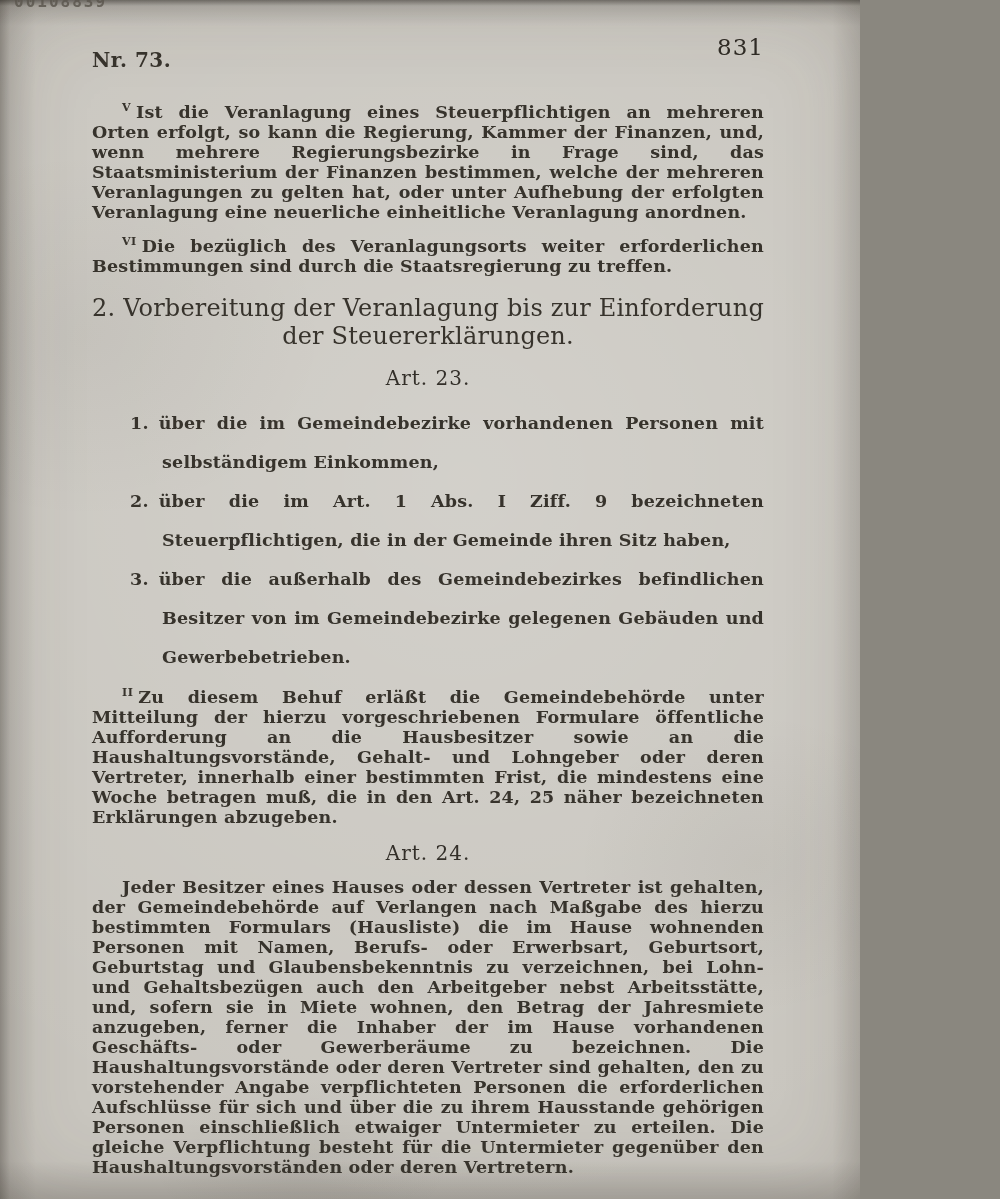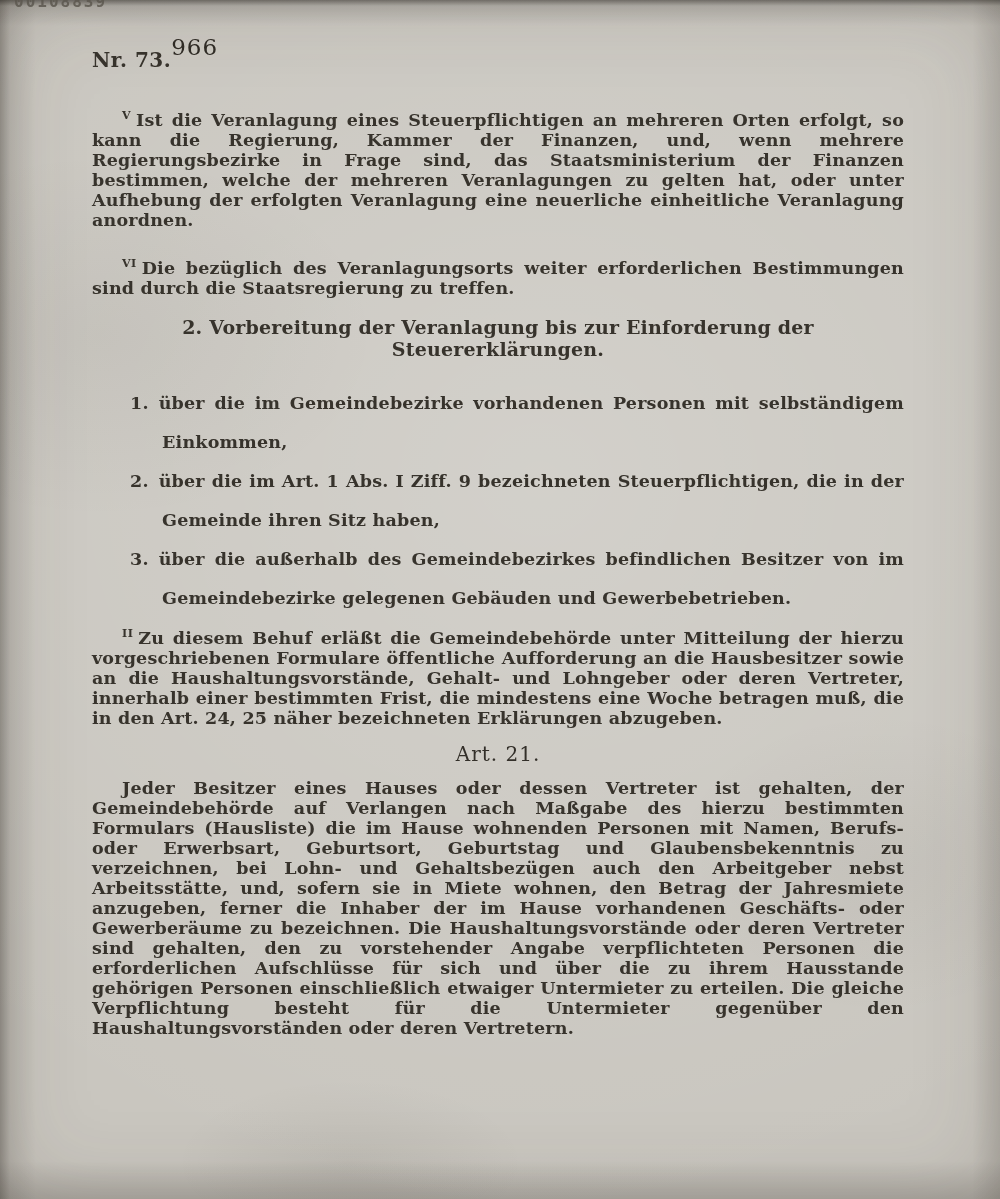--- a/index.html
+++ b/index.html
@@ -3,21 +3,21 @@
 <meta charset="utf-8">
 <style>
   html, body {
     margin: 0;
     padding: 0;
     background: #8a877f;
   }
 
   .scan {
     position: relative;
-    width: 1000px;
+    width: 860px;
     height: 1199px;
     overflow: hidden;
     font-family: "DejaVu Serif", serif;
     color: #37332c;
     background:
       radial-gradient(ellipse 130% 100% at 54% 40%, rgba(255,255,255,0.18), rgba(255,255,255,0) 62%),
       radial-gradient(ellipse 40% 22% at 10% 28%, rgba(30,25,18,0.05), rgba(30,25,18,0) 70%),
       radial-gradient(ellipse 30% 18% at 88% 72%, rgba(30,25,18,0.05), rgba(30,25,18,0) 70%),
       radial-gradient(ellipse 25% 10% at 35% 97%, rgba(30,25,18,0.06), rgba(30,25,18,0) 70%),
       linear-gradient(90deg, rgba(20,15,10,0.30) 0px, rgba(20,15,10,0.10) 10px, rgba(20,15,10,0) 36px),
@@ -38,23 +38,24 @@
     color: rgba(92,87,79,0.85);
     letter-spacing: 2px;
   }
 
   .inner {
     padding: 34px 96px 0 92px;
   }
 
   .hdr {
     display: flex;
+    justify-content: space-between;
     align-items: flex-start;
     height: 44px;
-    margin-bottom: 28px;
+    margin-bottom: 20px;
   }
   .nr {
     font-size: 20px;
     font-weight: bold;
     margin-top: 14px;
     letter-spacing: 0.5px;
   }
   .pageno {
     font-size: 23px;
     letter-spacing: 1px;
@@ -63,36 +64,36 @@
 
   p.body-para {
     margin: 0;
     text-align: justify;
     font-size: 17.5px;
     line-height: 20px;
     font-weight: bold;
     letter-spacing: 0.2px;
   }
   p.ind { text-indent: 30px; }
-  p.mt10 { margin-top: 24px; }
+  p.mt10 { margin-top: 10px; }
   p.mt6  { margin-top: 6px; }
 
   .supmark {
     font-size: 11px;
     vertical-align: 7px;
     padding-right: 5px;
     font-weight: bold;
     letter-spacing: 0.5px;
   }
 
   .section-heading {
     text-align: center;
-    font-size: 19px;
-    font-weight: bold;
-    margin: 18px 0 24px;
+    font-size: 24px;
+    font-weight: normal;
+    margin: 18px 0 16px;
     letter-spacing: 0.2px;
   }
 
   .art-title {
     text-align: center;
     font-size: 20px;
     font-weight: normal;
     letter-spacing: 1px;
     color: #332f29;
   }
@@ -115,37 +116,38 @@
 <body>
 
 <div class="scan">
 
   <div class="stamp">00108839</div>
 
   <div class="inner">
 
     <div class="hdr">
       <span class="nr">Nr. 73.</span>
-      <span class="pageno">966</span>
+      <span class="pageno">831</span>
     </div>
 
     <p class="body-para ind"><span class="supmark">V</span><span>Ist die Veranlagung eines Steuerpflichtigen an mehreren Orten erfolgt, so kann die Regierung, Kammer der Finanzen, und, wenn mehrere Regierungsbezirke in Frage sind, das Staatsministerium der Finanzen bestimmen, welche der mehreren Veranlagungen zu gelten hat, oder unter Aufhebung der erfolgten Veranlagung eine neuerliche einheitliche Veranlagung anordnen.</span></p>
 
     <p class="body-para ind mt10"><span class="supmark">VI</span><span>Die bezüglich des Veranlagungsorts weiter erforderlichen Bestimmungen sind durch die Staatsregierung zu treffen.</span></p>
 
     <div class="section-heading">2. Vorbereitung der Veranlagung bis zur Einforderung der Steuererklärungen.</div>
 
+    <div class="art-title first">Art. 23.</div>
 
 
     <div class="list">
       <div class="list-item"><span class="num">1.</span><span>über die im Gemeindebezirke vorhandenen Personen mit selbständigem Einkommen,</span></div>
       <div class="list-item"><span class="num">2.</span><span>über die im Art. 1 Abs. I Ziff. 9 bezeichneten Steuerpflichtigen, die in der Gemeinde ihren Sitz haben,</span></div>
       <div class="list-item"><span class="num">3.</span><span>über die außerhalb des Gemeindebezirkes befindlichen Besitzer von im Gemeindebezirke gelegenen Gebäuden und Gewerbebetrieben.</span></div>
     </div>
 
     <p class="body-para ind mt6"><span class="supmark">II</span><span>Zu diesem Behuf erläßt die Gemeindebehörde unter Mitteilung der hierzu vorgeschriebenen Formulare öffentliche Aufforderung an die Hausbesitzer sowie an die Haushaltungsvorstände, Gehalt- und Lohngeber oder deren Vertreter, innerhalb einer bestimmten Frist, die mindestens eine Woche betragen muß, die in den Art. 24, 25 näher bezeichneten Erklärungen abzugeben.</span></p>
 
-    <div class="art-title second">Art. 21.</div>
+    <div class="art-title second">Art. 24.</div>
 
     <p class="body-para ind"><span>Jeder Besitzer eines Hauses oder dessen Vertreter ist gehalten, der Gemeindebehörde auf Verlangen nach Maßgabe des hierzu bestimmten Formulars (Hausliste) die im Hause wohnenden Personen mit Namen, Berufs- oder Erwerbsart, Geburtsort, Geburtstag und Glaubensbekenntnis zu verzeichnen, bei Lohn- und Gehaltsbezügen auch den Arbeitgeber nebst Arbeitsstätte, und, sofern sie in Miete wohnen, den Betrag der Jahresmiete anzugeben, ferner die Inhaber der im Hause vorhandenen Geschäfts- oder Gewerberäume zu bezeichnen. Die Haushaltungsvorstände oder deren Vertreter sind gehalten, den zu vorstehender Angabe verpflichteten Personen die erforderlichen Aufschlüsse für sich und über die zu ihrem Hausstande gehörigen Personen einschließlich etwaiger Untermieter zu erteilen. Die gleiche Verpflichtung besteht für die Untermieter gegenüber den Haushaltungsvorständen oder deren Vertretern.</span></p>
 
   </div>
 </div>
 
 </body></html>

